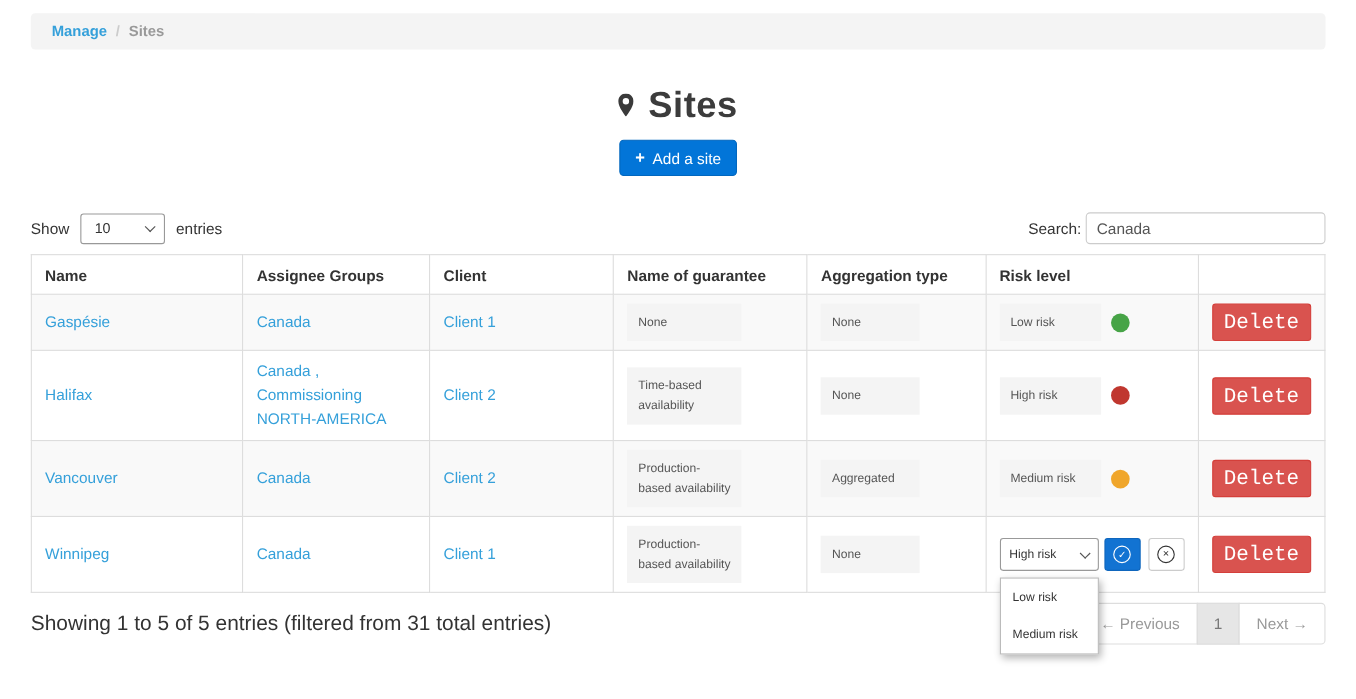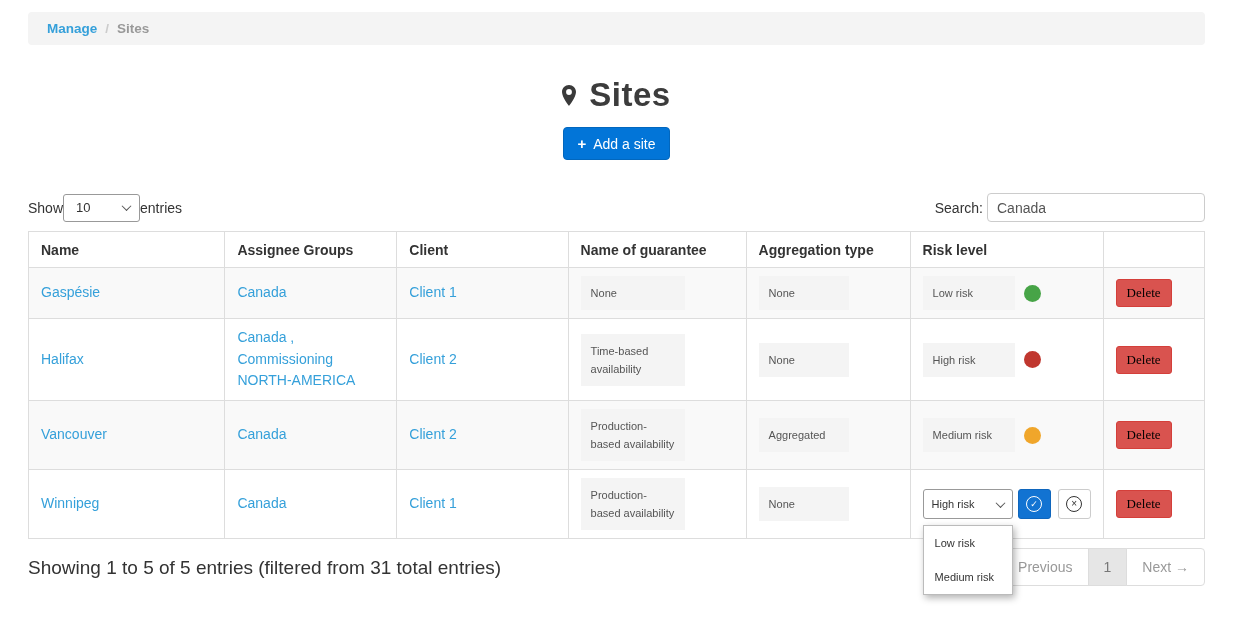--- a/index.html
+++ b/index.html
@@ -16,42 +16,42 @@
   .title-row { text-align:center; margin-top:31px; }
   .title-inner { display:inline-flex; align-items:center; gap:13px; }
   .pin-icon svg { display:block; }
   h1 { font-size:33px; font-weight:bold; color:#3c3c3c; letter-spacing:0.5px; }
   .add-row { text-align:center; margin-top:13px; }
   .add-btn { display:inline-flex; align-items:center; gap:7px; background:#0275d8; border:1px solid #0267be; color:#fff; font-size:14px; padding:7px 13px; border-radius:4px; cursor:pointer; font-family:"Liberation Sans",sans-serif; }
   .add-btn .plus { font-size:15px; font-weight:bold; }
 
   
   .controls { display:flex; justify-content:space-between; align-items:center; margin-top:33px; margin-bottom:9px; }
-  .show-wrap { display:flex; align-items:center; gap:0; font-size:14px; color:#333; }
+  .show-wrap { display:flex; align-items:center; gap:10px; font-size:14px; color:#333; }
   .fake-select { display:inline-flex; align-items:center; justify-content:space-between; width:77px; height:28px; border:1px solid #999; border-radius:3px; background:#fff; padding:0 9px 0 12px; font-size:13px; color:#333; cursor:pointer; }
   .chev { width:7px; height:7px; border-right:1.6px solid #555; border-bottom:1.6px solid #555; transform:rotate(45deg) translate(-1px,-1px); }
   .search-wrap { display:flex; align-items:center; gap:4px; font-size:14px; color:#333; }
   .search-input { width:218px; height:29px; border:1px solid #ccc; border-radius:4px; padding:0 9px; font-size:14px; color:#555; font-family:"Liberation Sans",sans-serif; }
 
   
   table { width:100%; border-collapse:collapse; border:1px solid #ddd; }
   th, td { border:1px solid #ddd; padding:8px 12px; text-align:left; vertical-align:middle; }
   th { font-size:14px; font-weight:bold; color:#333; height:36px; }
   tbody tr:nth-child(odd) { background:#f9f9f9; }
   td a { color:#35a0da; text-decoration:none; font-size:14px; line-height:1.55; cursor:pointer; }
   .ebox { display:inline-block; background:#f4f4f4; color:#555; font-size:11px; line-height:18px; padding:8px 10px; }
   .ebox.w-guarantee { width:104px; }
   .ebox.w-agg { width:90px; }
   .ebox.w-risk { width:92px; }
   .risk-wrap { display:flex; align-items:center; gap:9px; }
   .dot { width:17px; height:17px; border-radius:50%; flex:none; }
   .dot.green { background:#47a447; }
   .dot.red { background:#c0372f; }
   .dot.orange { background:#f0a62b; }
-  .del-btn { background:#d9534f; border:1px solid #d43f3a; color:#000000; font-size:13px; padding:5px 10px; border-radius:3px; cursor:pointer; font-family:Liberation Serif, serif; }
+  .del-btn { background:#d9534f; border:1px solid #d43f3a; color:#ffffff; font-size:19px; padding:5px 10px; border-radius:3px; cursor:pointer; font-family:Liberation Mono, monospace; }
 
   
   .risk-edit { display:flex; align-items:center; gap:3px; position:relative; }
   .rselect { width:90px; height:30px; border:1px solid #999; border-radius:3px; background:#fff; display:inline-flex; align-items:center; justify-content:space-between; padding:0 8px; font-size:11px; color:#333; cursor:pointer; }
   .icon-btn { width:33px; height:30px; border-radius:3px; display:inline-flex; align-items:center; justify-content:center; cursor:pointer; }
   .icon-btn.confirm { background:#1273d2; border:1px solid #0f66bd; margin-left:2px; }
   .icon-btn.cancel { background:#fff; border:1px solid #ccc; margin-left:4px; }
   .circ { width:16px; height:16px; border-radius:50%; display:flex; align-items:center; justify-content:center; font-size:9px; line-height:1; }
   .circ.white { border:1.4px solid #fff; color:#fff; }
   .circ.dark { border:1.4px solid #333; color:#333; font-size:10px; }

